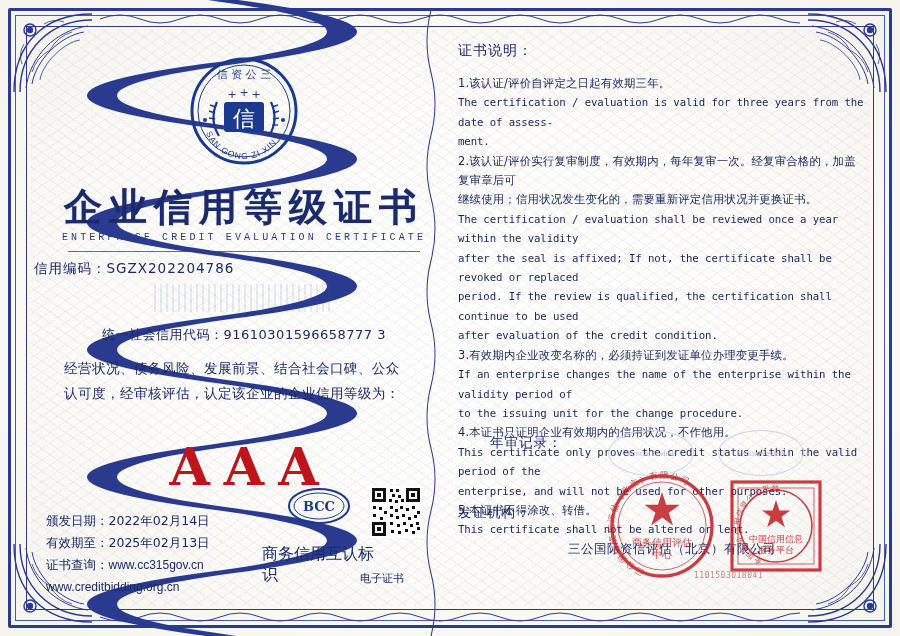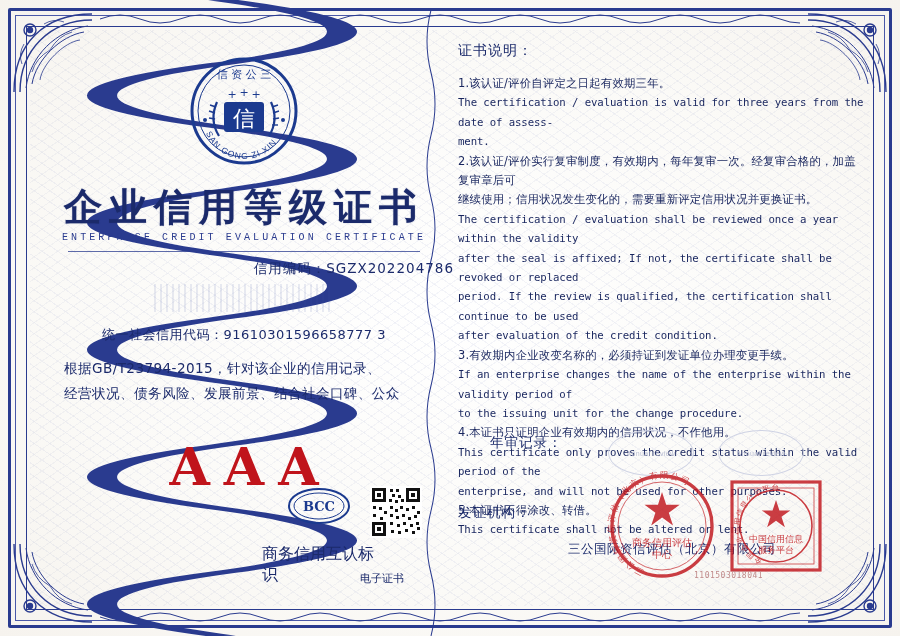--- a/index.html
+++ b/index.html
@@ -84,21 +84,21 @@
     position:absolute;top:200px;left:0;right:0;
     text-align:center;
     font-size:10px;letter-spacing:3.1px;color:#2a3b8f;
     font-family:Liberation Mono, monospace;
   }
   .title-rule{
     position:absolute;top:219px;left:34px;right:34px;height:1px;background:#2a3b8f;opacity:.75;
   }
 
   .code-line{
-    position:absolute;top:228px;left:0;right:0;text-align:right;
+    position:absolute;top:228px;left:0;right:0;text-align:left;
     font-size:13.5px;color:#1b2a6b;letter-spacing:1px;
     font-family:"DejaVu Sans", sans-serif;
   }
   .watermark-box{
     position:absolute;top:252px;left:120px;width:180px;height:28px;
     opacity:.22;
     background:repeating-linear-gradient(90deg,rgba(60,80,160,.5) 0 2px,transparent 2px 6px);
   }
   .usci{
     position:absolute;top:294px;left:0;right:0;text-align:center;
@@ -330,26 +330,38 @@
       <div class="title-cn">企业信用等级证书</div>
       <div class="title-en">ENTERPRISE CREDIT EVALUATION CERTIFICATE</div>
       <div class="title-rule"></div>
 
       <div class="code-line">信用编码：SGZX202204786</div>
       <div class="watermark-box"></div>
 
       <div class="usci">统一社会信用代码：91610301596658777 3</div>
 
       <div class="para">
-        <div>根据GB/T23794-2015，针对该企业的信用记录、</div>
         <div>经营状况、债务风险、发展前景、结合社会口碑、公众</div>
+        <div>认可度，经审核评估，认定该企业的企业信用等级为：</div>
       </div>
 
       <div class="grade">AAA</div>
 
+      <div class="footer">
+        <div class="row">
+          <span>颁发日期：</span><span>2022年02月14日</span>
+        </div>
+        <div class="row">
+          <span>有效期至：</span><span>2025年02月13日</span>
+        </div>
+        <div class="row">
+          <span>证书查询：</span><span class="url">www.cc315gov.cn</span>
+        </div>
+        <div class="row url">www.creditbidding.org.cn</div>
+      </div>
 
       <div class="bcc">
         <svg viewBox="0 0 64 40">
           <ellipse cx="32" cy="20" rx="30" ry="17" fill="none" stroke="#1b3a8f" stroke-width="2"></ellipse>
           <ellipse cx="32" cy="20" rx="25" ry="13" fill="none" stroke="#1b3a8f" stroke-width="1"></ellipse>
           <text x="32" y="25" text-anchor="middle" font-family="DejaVu Serif, serif" font-weight="bold" font-size="13" fill="#1b3a8f">BCC</text>
         </svg>
       </div>
       <div class="bcc-label">商务信用互认标识</div>
 

